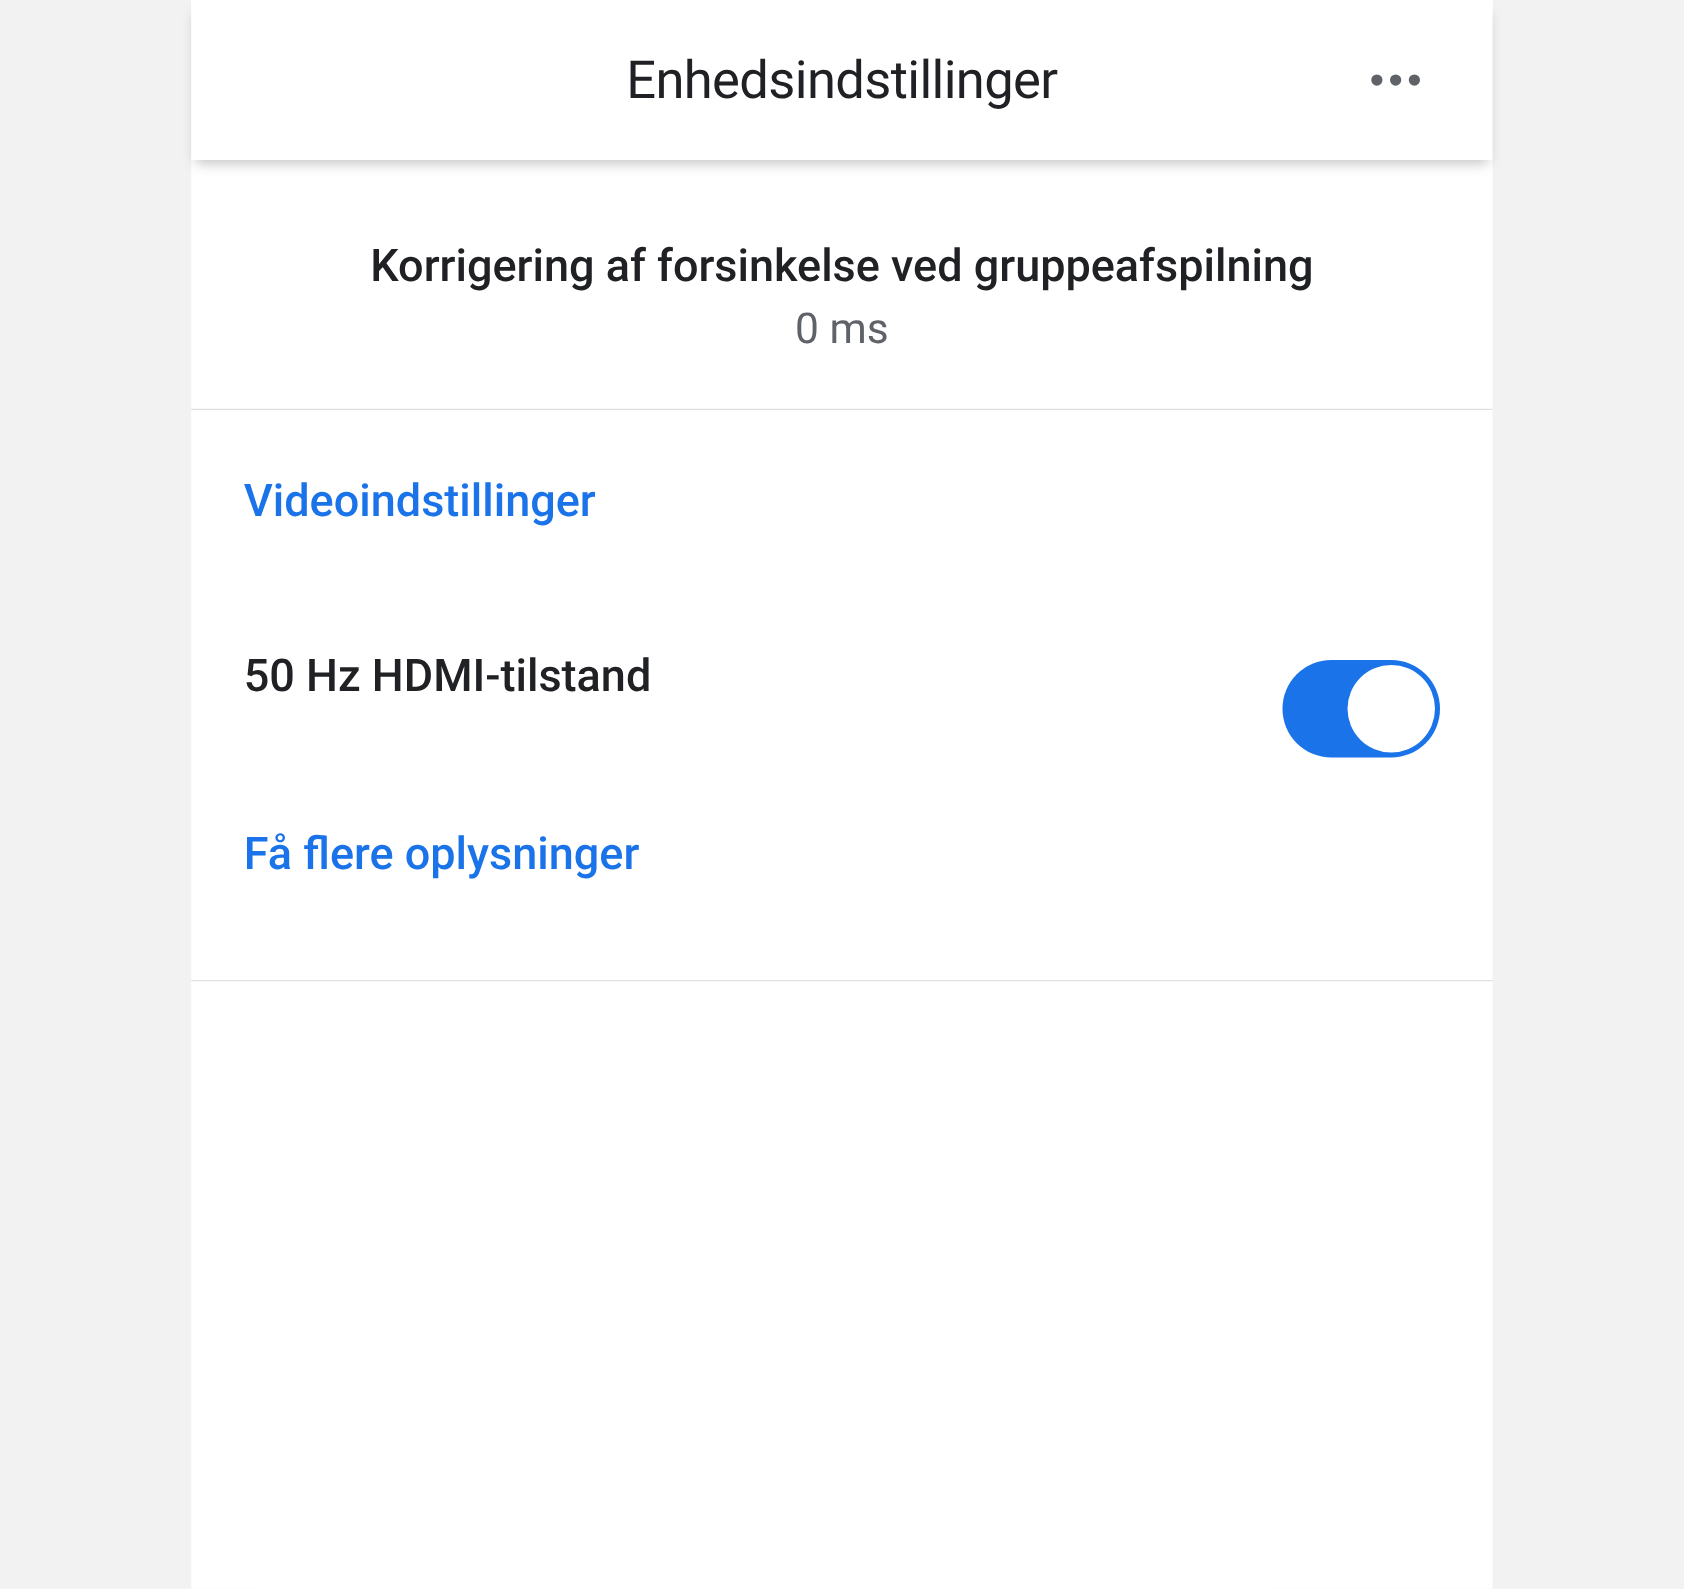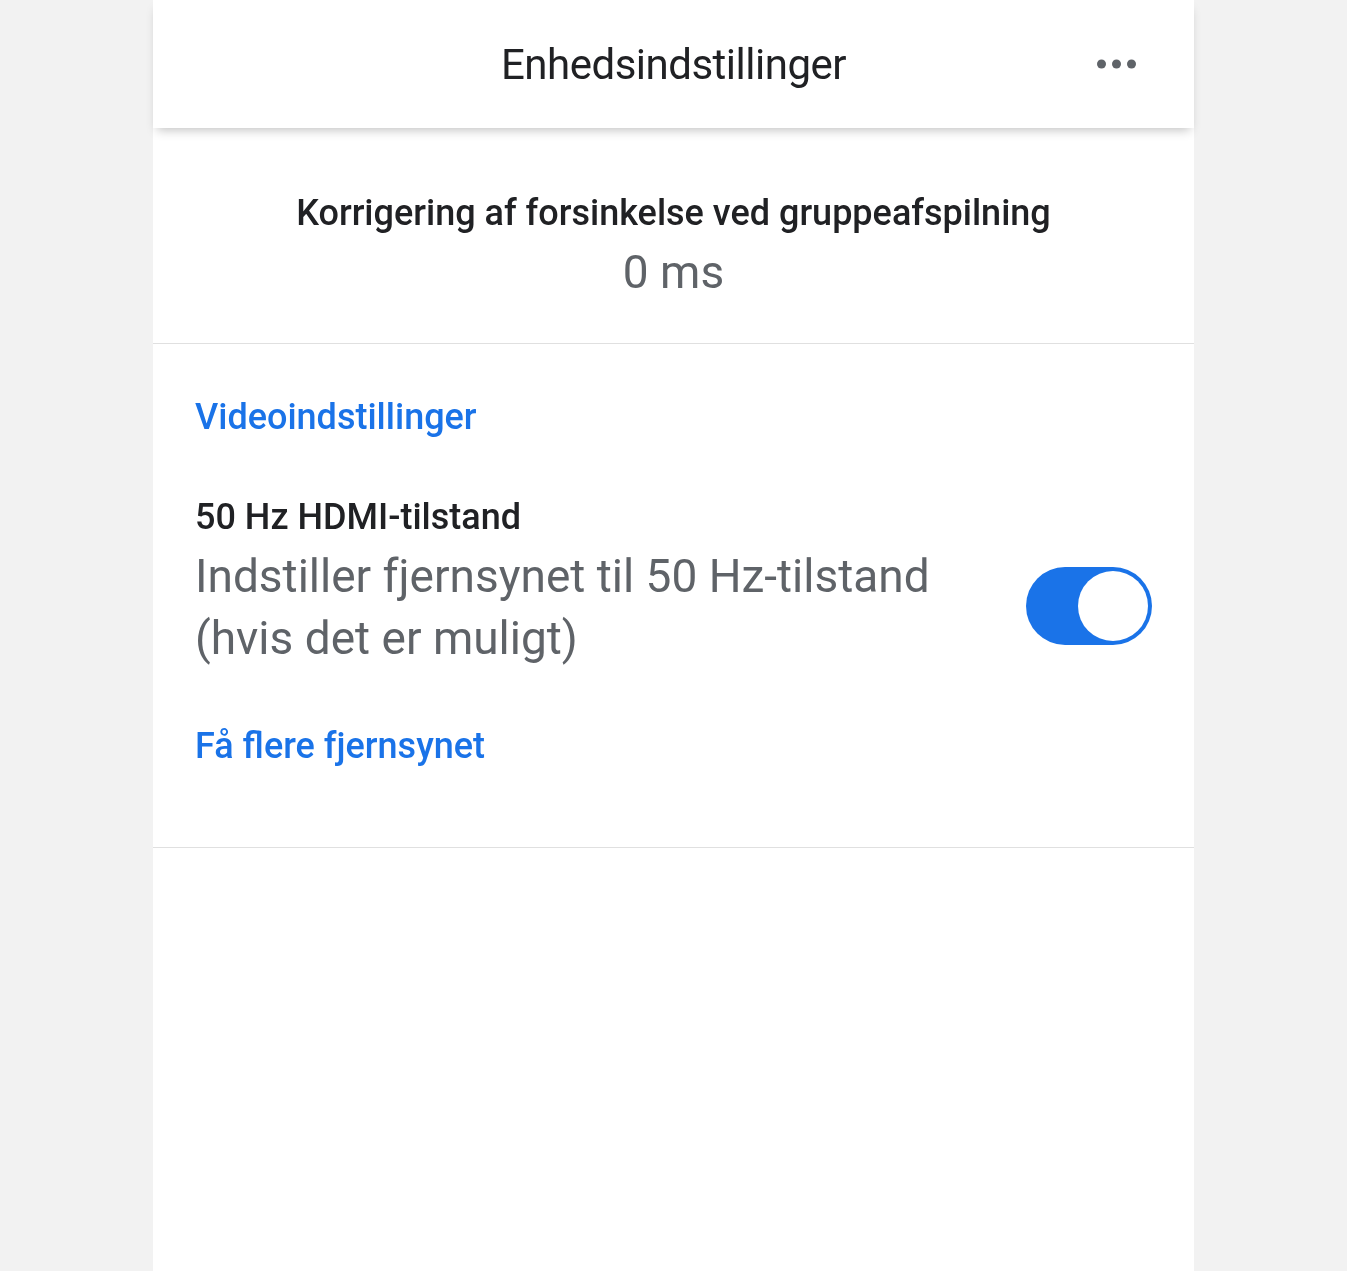--- a/index.html
+++ b/index.html
@@ -64,21 +64,21 @@
       cursor: pointer;
       text-align: center;
     }
     .setting-title {
       font-size: 36px;
       font-weight: 500;
       color: #202124;
       line-height: 1.3;
     }
     .setting-subtitle {
-      font-size: 46px;
+      font-size: 34px;
       font-weight: 400;
       color: #5f6368;
       margin-top: 4px;
       line-height: 1.35;
     }
     .divider {
       height: 1px;
       background: #e0e0e0;
       margin-top: 40px;
       margin-left: -42px;
@@ -145,25 +145,24 @@
     </div>
 
 
     <div class="divider"></div>
 
     <div class="section-header">Videoindstillinger</div>
 
     <div class="toggle-row">
       <div class="toggle-text">
         <div class="setting-title">50 Hz HDMI-tilstand</div>
-        <div class="setting-subtitle">Indstiller fjernsynet til 50 Hz-tilstand (hvis det er muligt)</div>
       </div>
       <div class="toggle-switch">
         <div class="toggle-knob"></div>
       </div>
     </div>
 
-    <div class="link-item">Få flere fjernsynet</div>
+    <div class="link-item">Få flere oplysninger</div>
 
     <div class="divider"></div>
 
   </div>
 </div>
 
 </body></html>

